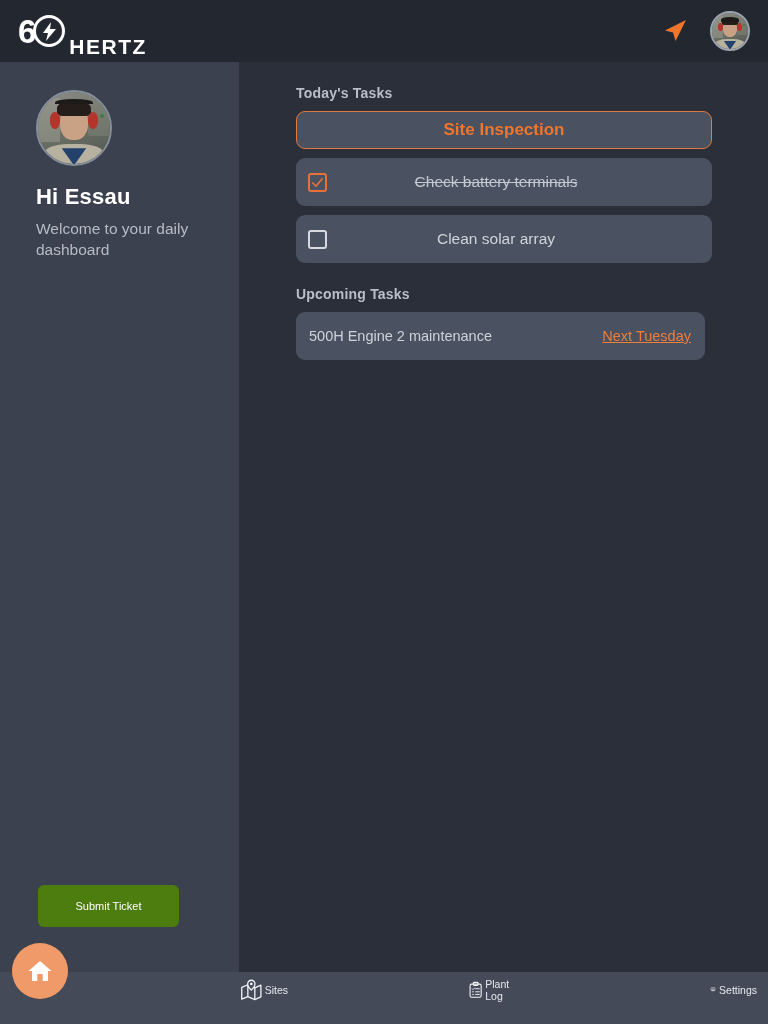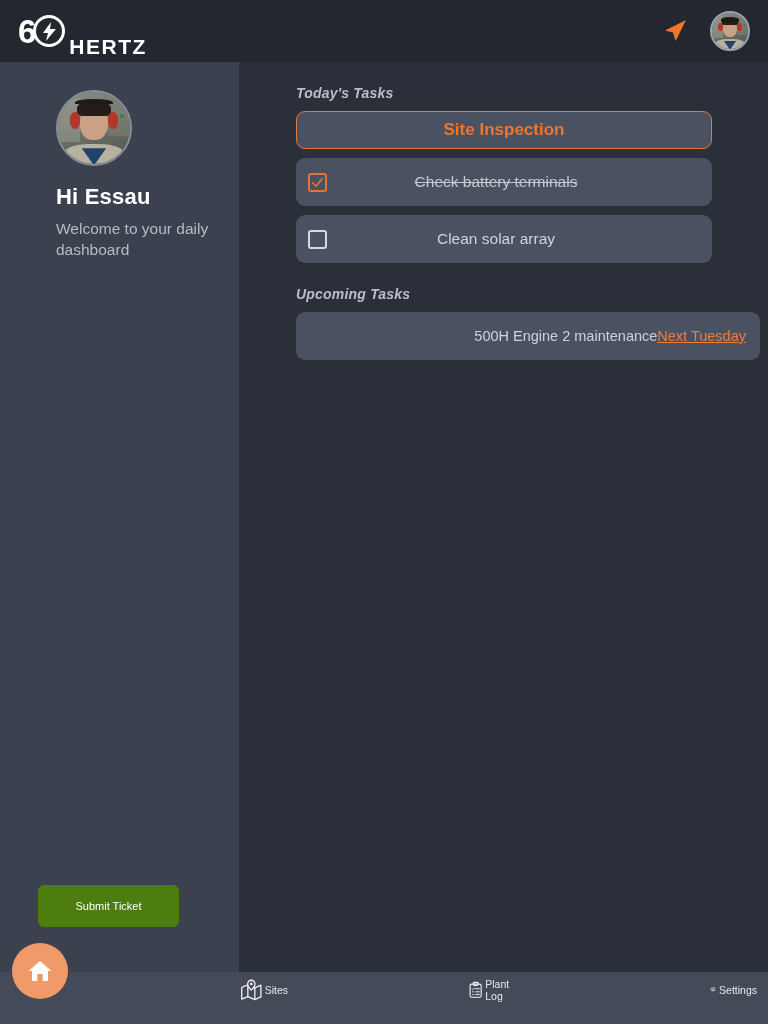--- a/index.html
+++ b/index.html
@@ -46,21 +46,21 @@
     width:40px; height:40px; border-radius:50%;
     border:2px solid #9aa2ae; overflow:hidden; position:relative;
     background:#5b6472;
   }
 
   
   .sidebar {
     position:absolute; left:0; top:62px; width:239px; height:910px;
     background:#3b414e;
   }
-  .profile { padding:28px 16px 0 36px;margin-left:20px; }
+  .profile { padding:28px 16px 0 36px; }
   .profile-avatar {
     width:76px; height:76px; border-radius:50%;
     border:2px solid #868e9b; overflow:hidden; position:relative;
     background:#5b6472;
   }
   .greeting {
     margin-top:18px; font-size:22px; font-weight:700; color:#ffffff;
     letter-spacing:0.2px;
   }
   .welcome {
@@ -72,21 +72,21 @@
     width:141px; height:42px; border-radius:6px;
     background:#4d7c0f; border:none; color:#ffffff;
     font-size:11px; font-family:"Liberation Sans", sans-serif;
     cursor:pointer; display:flex; align-items:center; justify-content:center;
   }
 
   
   .main { position:absolute; left:239px; top:62px; width:529px; height:910px; }
   .section-title {
     font-size:14px; font-weight:700; color:#b9bfc9;
-    margin:23px 0 10px 57px; letter-spacing:0.2px;font-style:italic;
+    margin:23px 0 10px 57px; letter-spacing:0.2px;
   }
   .card-col { padding-left:57px; }
   .task-primary {
     width:416px; height:38px; border-radius:9px;
     background:#4a5160; border:1.5px solid #e07a3e;
     display:flex; align-items:center; justify-content:center;
     color:#f1752b; font-size:17px; font-weight:700; cursor:pointer;
     margin-bottom:9px;
   }
   .task-row {
@@ -100,22 +100,22 @@
   }
   .checkbox.checked { border:2px solid #e8703a; }
   .checkbox.unchecked { border:2px solid #d6dae0; }
   .check-glyph { width:13px; height:13px; display:block; }
   .task-label {
     flex:1; text-align:center; font-size:15.5px; color:#cfd4db;
     padding-right:47px;
   }
   .task-label.done { text-decoration:line-through; color:#c3c9d1; }
   .upcoming-row {
-    width:464px; height:48px; border-radius:9px; background:#4a5160;
-    display:flex; align-items:center; justify-content:flex-end;
+    width:409px; height:48px; border-radius:9px; background:#4a5160;
+    display:flex; align-items:center; justify-content:space-between;
     padding:0 14px 0 13px; cursor:pointer;
   }
   .upcoming-name { font-size:14.5px; color:#ced3da; }
   .upcoming-when { font-size:14.5px; color:#ef7d3c;text-decoration:underline; }
 
   
   .bottom-nav {
     position:absolute; left:0; bottom:0; width:768px; height:52px;
     background:#444a57; display:flex; align-items:center;
   }

